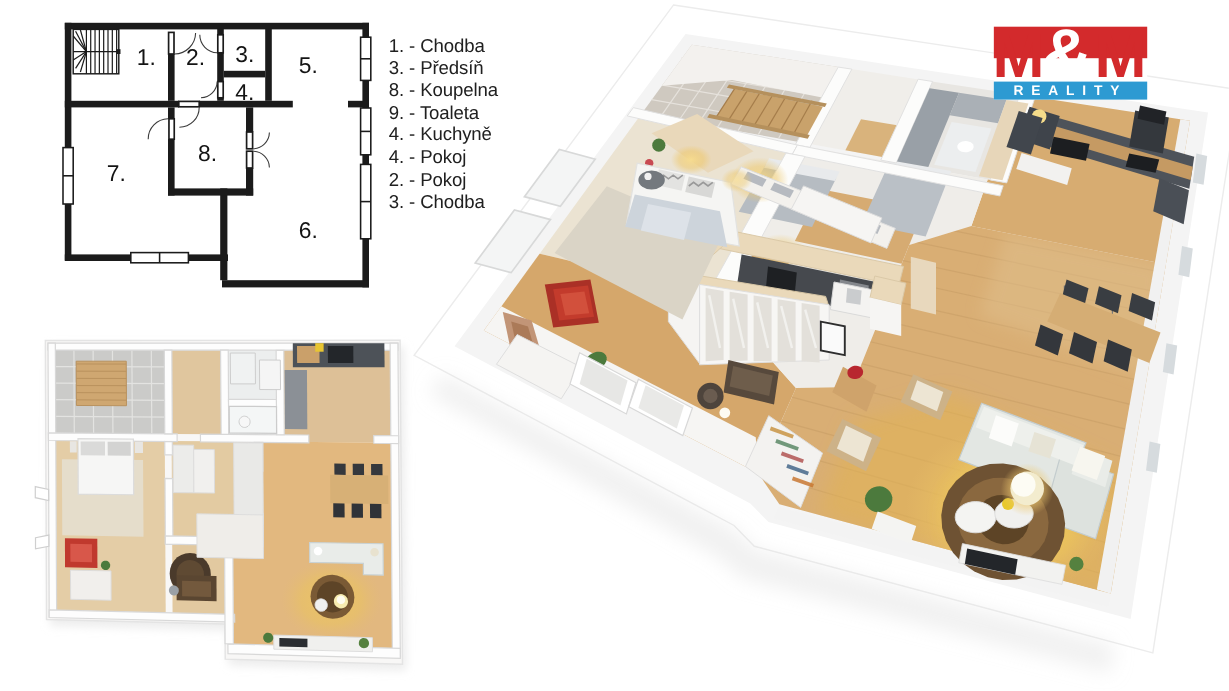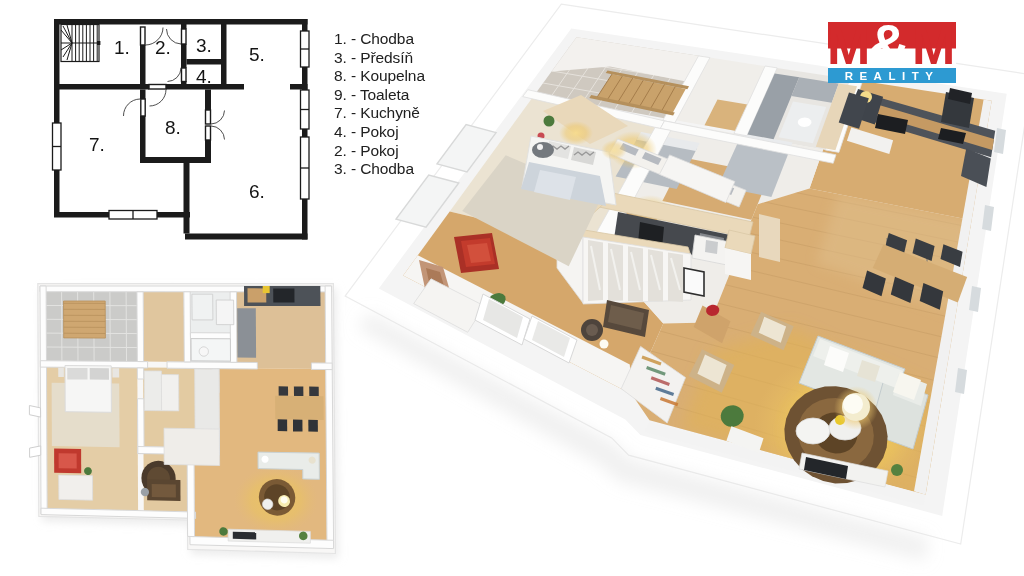--- a/index.html
+++ b/index.html
@@ -1,16 +1,16 @@
 <!DOCTYPE html>
 <html><head><meta charset="utf-8">
 <style>
 html,body{margin:0;padding:0;background:#ffffff;width:1024px;height:576px;overflow:hidden}
 *{box-sizing:border-box}
-.legend{position:absolute;left:334px;top:30px;font-family:"Liberation Sans",sans-serif;font-size:15.5px;line-height:18.6px;color:#202020;letter-spacing:-0.1px}
+.legend{position:absolute;left:324px;top:30px;font-family:"Liberation Sans",sans-serif;font-size:15.5px;line-height:18.6px;color:#202020;letter-spacing:-0.1px}
 </style></head>
 <body>
 <svg width="1024" height="576" viewBox="0 0 1024 576" xmlns="http://www.w3.org/2000/svg" style="position:absolute;left:0;top:0">
 <defs>
 <filter id="blur6" x="-40%" y="-40%" width="180%" height="180%">
         <feGaussianBlur stdDeviation="6"></feGaussianBlur>
       </filter>
 <filter id="blur4" x="-40%" y="-40%" width="180%" height="180%">
         <feGaussianBlur stdDeviation="4"></feGaussianBlur>
       </filter>
@@ -577,21 +577,21 @@
 <text x="249" y="198" font-size="19" fill="#141414" font-family="Liberation Sans, sans-serif">6.</text>
 <text x="89" y="151" font-size="19" fill="#141414" font-family="Liberation Sans, sans-serif">7.</text>
 <text x="165" y="134" font-size="19" fill="#141414" font-family="Liberation Sans, sans-serif">8.</text>
 </svg>
 
 <div class="legend">
 <div>1. - Chodba</div>
 <div>3. - Předsíň</div>
 <div>8. - Koupelna</div>
 <div>9. - Toaleta</div>
-<div>7. - Kuchyně</div>
+<div>4. - Kuchyně</div>
 <div>4. - Pokoj</div>
 <div>2. - Pokoj</div>
 <div>3. - Chodba</div>
 </div>
 
 <svg width="140" height="70" viewBox="0 0 140 70" xmlns="http://www.w3.org/2000/svg" style="position:absolute;left:828px;top:22px">
 
 <rect x="0" y="0" width="128" height="61" fill="#ffffff"></rect>
 
 <rect x="0" y="0" width="128" height="26.5" fill="#d32a2c"></rect>

